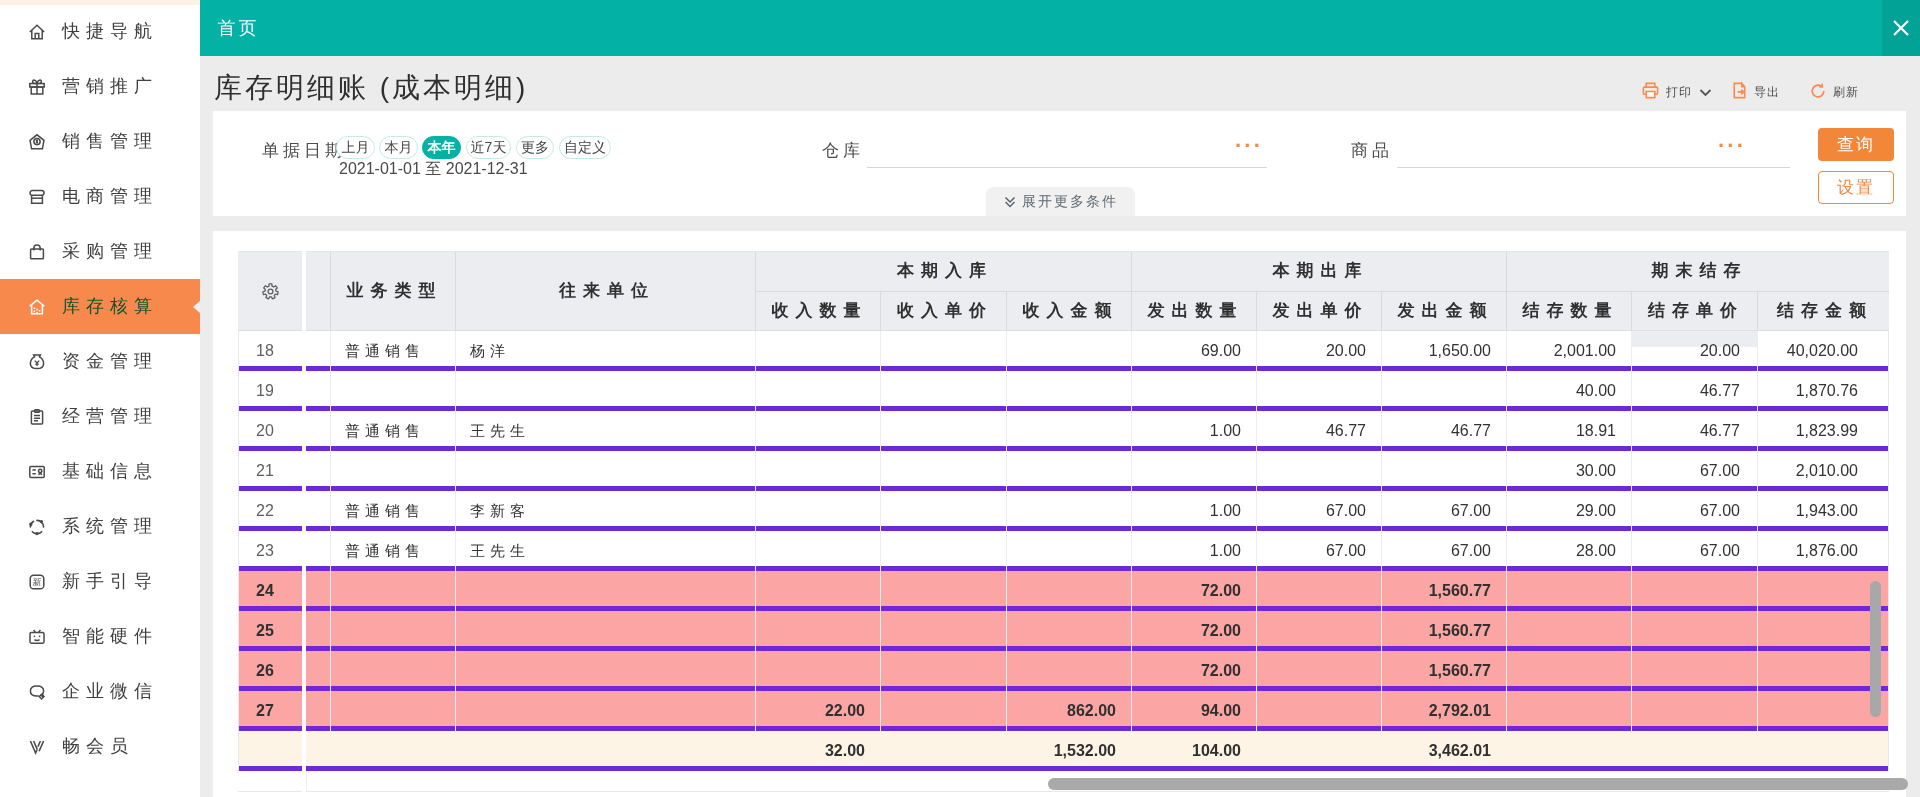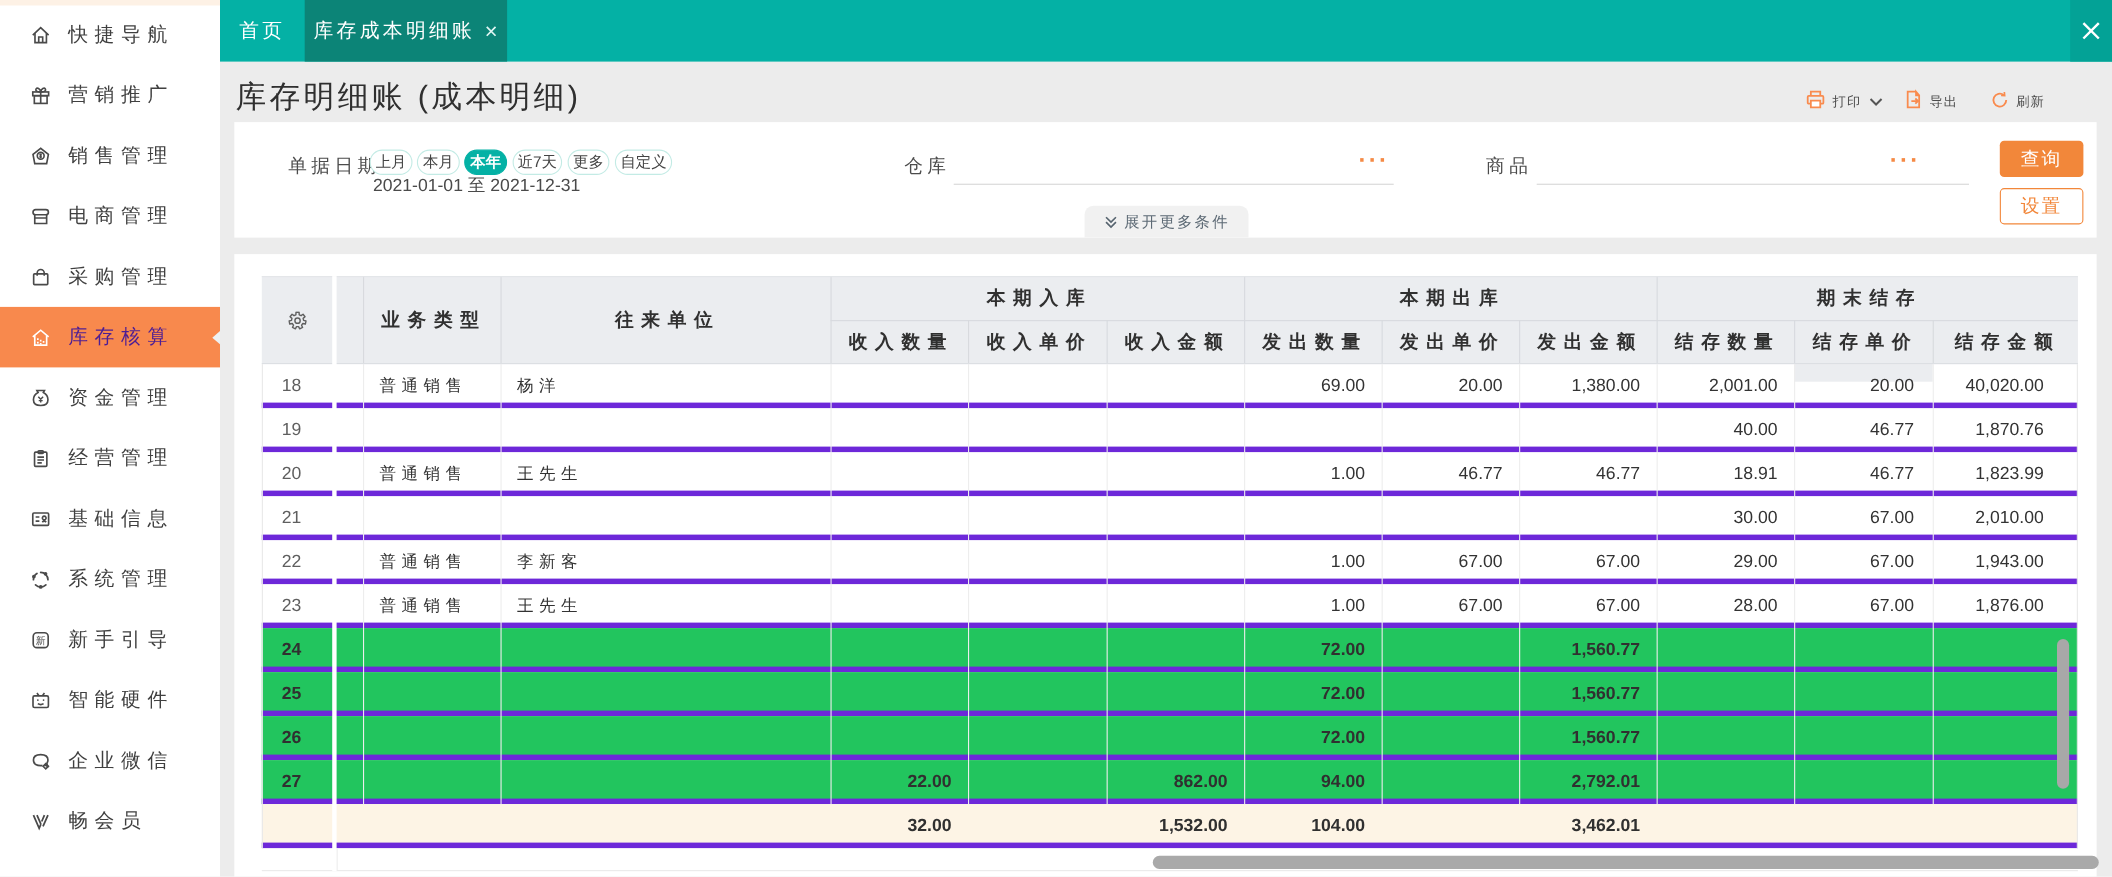--- a/index.html
+++ b/index.html
@@ -5,21 +5,21 @@
 <style>
 *{margin:0;padding:0;box-sizing:border-box}
 html,body{width:1920px;height:797px;overflow:hidden}
 body{font-family:"Liberation Sans",sans-serif;background:#ececec;position:relative}
 
 #side{position:absolute;left:0;top:0;width:200px;height:797px;background:#fff;z-index:5}
 #side .peach{position:absolute;left:0;top:0;width:200px;height:5px;background:#fdf1e5}
 .mi{position:absolute;left:0;width:200px;height:55px;color:#404040}
 .mi .ic{position:absolute;left:27px;top:50%;margin-top:-10px;width:20px;height:20px}
 .mi .tx{position:absolute;left:62px;top:0;line-height:55px;font-size:18px;letter-spacing:6px;white-space:nowrap}
-.mi.act{background:#f8894d;color:#4c1d95}
+.mi.act{background:#f8894d;color:#14532d}
 .mi.act .notch{position:absolute;right:0;top:50%;margin-top:-6px;width:0;height:0;border-top:6px solid transparent;border-bottom:6px solid transparent;border-right:7px solid #eef1f3}
 
 #bar{position:absolute;left:200px;top:0;width:1720px;height:56px;background:#04b1a5;z-index:4}
 .tab{position:absolute;top:0;height:56px;line-height:56px;color:#fff;font-size:18px;letter-spacing:3px;text-align:center}
 #tab1{left:0;width:77px}
 #tab2{left:77px;width:184px;background:#0c8477}
 #closebox{position:absolute;right:0;top:0;width:38px;height:56px;background:#03a296}
 
 #title{position:absolute;left:214px;top:69px;font-size:28px;color:#2f2f2f;letter-spacing:3px;z-index:2}
 .hact{position:absolute;top:80px;height:24px;line-height:24px;font-size:12px;letter-spacing:1px;color:#4c4c4c;z-index:2;white-space:nowrap}
@@ -37,21 +37,21 @@
 #expander{position:absolute;left:773px;top:76px;width:149px;height:29px;background:#f1f1f1;border-radius:8px 8px 0 0;text-align:center;line-height:29px;font-size:14px;letter-spacing:2px;color:#5d6a75}
 #expander svg{vertical-align:-3px;margin-right:5px}
 
 #tp{position:absolute;left:213px;top:231px;width:1693px;height:566px;background:#fff;z-index:2}
 .hc{position:absolute;background:#ebedf0;font-size:17px;font-weight:bold;color:#303030;text-align:center;letter-spacing:7px;text-indent:4px}
 .hline{position:absolute;background:#d8dade}
 .tr{position:absolute;left:25px;width:1651px;height:40px;border-bottom:5px solid #6d28d9;font-size:16px;color:#333}
 .tr .rn{position:absolute;left:0;top:0;width:54px;text-align:center;line-height:39px;font-size:16px;font-weight:normal;color:#5f5f5f}
 .tr span{position:absolute;top:0;line-height:39px;white-space:nowrap}
 .tr i{position:absolute;top:0;line-height:39px;font-style:normal;text-align:right;width:110px}
-.tr.g{background:#22c55e}
+.tr.g{background:#fca5a5}
 .tr.g .rn{font-weight:bold;color:#303030}
 .tr.g i,.tr.sum i{font-weight:bold;color:#303030}
 .tr.sum{background:#fdf4e5}
 .t1{left:107px}.t2{left:232px}.t1,.t2{font-size:15px;letter-spacing:5px}
 .c1{left:517px}.c3{left:768px}.c4{left:893px}.c5{left:1018px}.c6{left:1143px}.c7{left:1268px}.c8{left:1392px}.c9{left:1510px;width:109px}
 .vline{position:absolute;width:1px;background:#ededed;top:100px;height:400px}
 </style>
 </head>
 <body>
 
@@ -167,23 +167,20 @@
 <div class="mi" style="top:719px">
       <svg class="ic" viewBox="0 0 20 20" fill="none" stroke="#4a4a4a" stroke-width="1.6">
         <path d="M3.4 4 L8.6 16 L10.2 12.2 M6.6 4 L10.2 12.2 M13.4 4 L10.9 9.8 M16.6 4 L12.1 14.3"></path>
       </svg>
       <span class="tx">畅会员</span>
     </div>
 </div>
 
 <div id="bar">
   <div class="tab" id="tab1">首页</div>
-  <div class="tab" id="tab2">库存成本明细账 <svg width="13" height="13" viewBox="0 0 13 13" style="vertical-align:-1px">
-        <path d="M2.5 2.5 L10.5 10.5 M10.5 2.5 L2.5 10.5" stroke="#dff5f2" stroke-width="1.6"></path>
-      </svg></div>
   <div id="closebox">
       <svg width="20" height="20" viewBox="0 0 20 20" style="position:absolute;left:9px;top:18px">
         <path d="M3 3 L17 17 M17 3 L3 17" stroke="#fff" stroke-width="2.2"></path>
       </svg>
     </div>
 </div>
 
 <div id="title">库存明细账 (成本明细)</div>
 <div class="hact" id="act-print" style="left:1641px">
 <svg width="19" height="19" viewBox="0 0 20 20" fill="none" stroke="#f98b4e" stroke-width="1.7">
@@ -266,21 +263,21 @@
       <path d="M7.1 0.9 L9.9 0.9 L10.0 3.2 L11.7 4.0 L13.5 2.7 L15.3 4.9 L13.6 6.4 L14.0 8.2 L16.2 8.8 L15.6 11.6 L13.3 11.1 L12.2 12.6 L13.1 14.7 L10.5 15.9 L9.4 13.9 L7.6 13.9 L6.5 15.9 L3.9 14.7 L4.8 12.6 L3.7 11.1 L1.4 11.6 L0.8 8.8 L3.0 8.2 L3.4 6.4 L1.7 4.9 L3.5 2.7 L5.3 4.0 L7.0 3.2 Z" stroke="#606060" stroke-width="1.3" stroke-linejoin="round"></path>
       <circle cx="8.5" cy="8.5" r="2.4" stroke="#606060" stroke-width="1.3"></circle>
     </svg>
 
   <div class="tr" style="top:100px">
       <b class="rn">18</b>
       <span class="t1">普通销售</span>
       <span class="t2">杨洋</span>
       <i class="c4">69.00</i>
       <i class="c5">20.00</i>
-      <i class="c6">1,380.00</i>
+      <i class="c6">1,650.00</i>
       <i class="c7">2,001.00</i>
       <i class="c8">20.00</i>
       <i class="c9">40,020.00</i>
     </div>
   <div class="tr" style="top:140px">
       <b class="rn">19</b>
       <i class="c7">40.00</i>
       <i class="c8">46.77</i>
       <i class="c9">1,870.76</i>
     </div>

